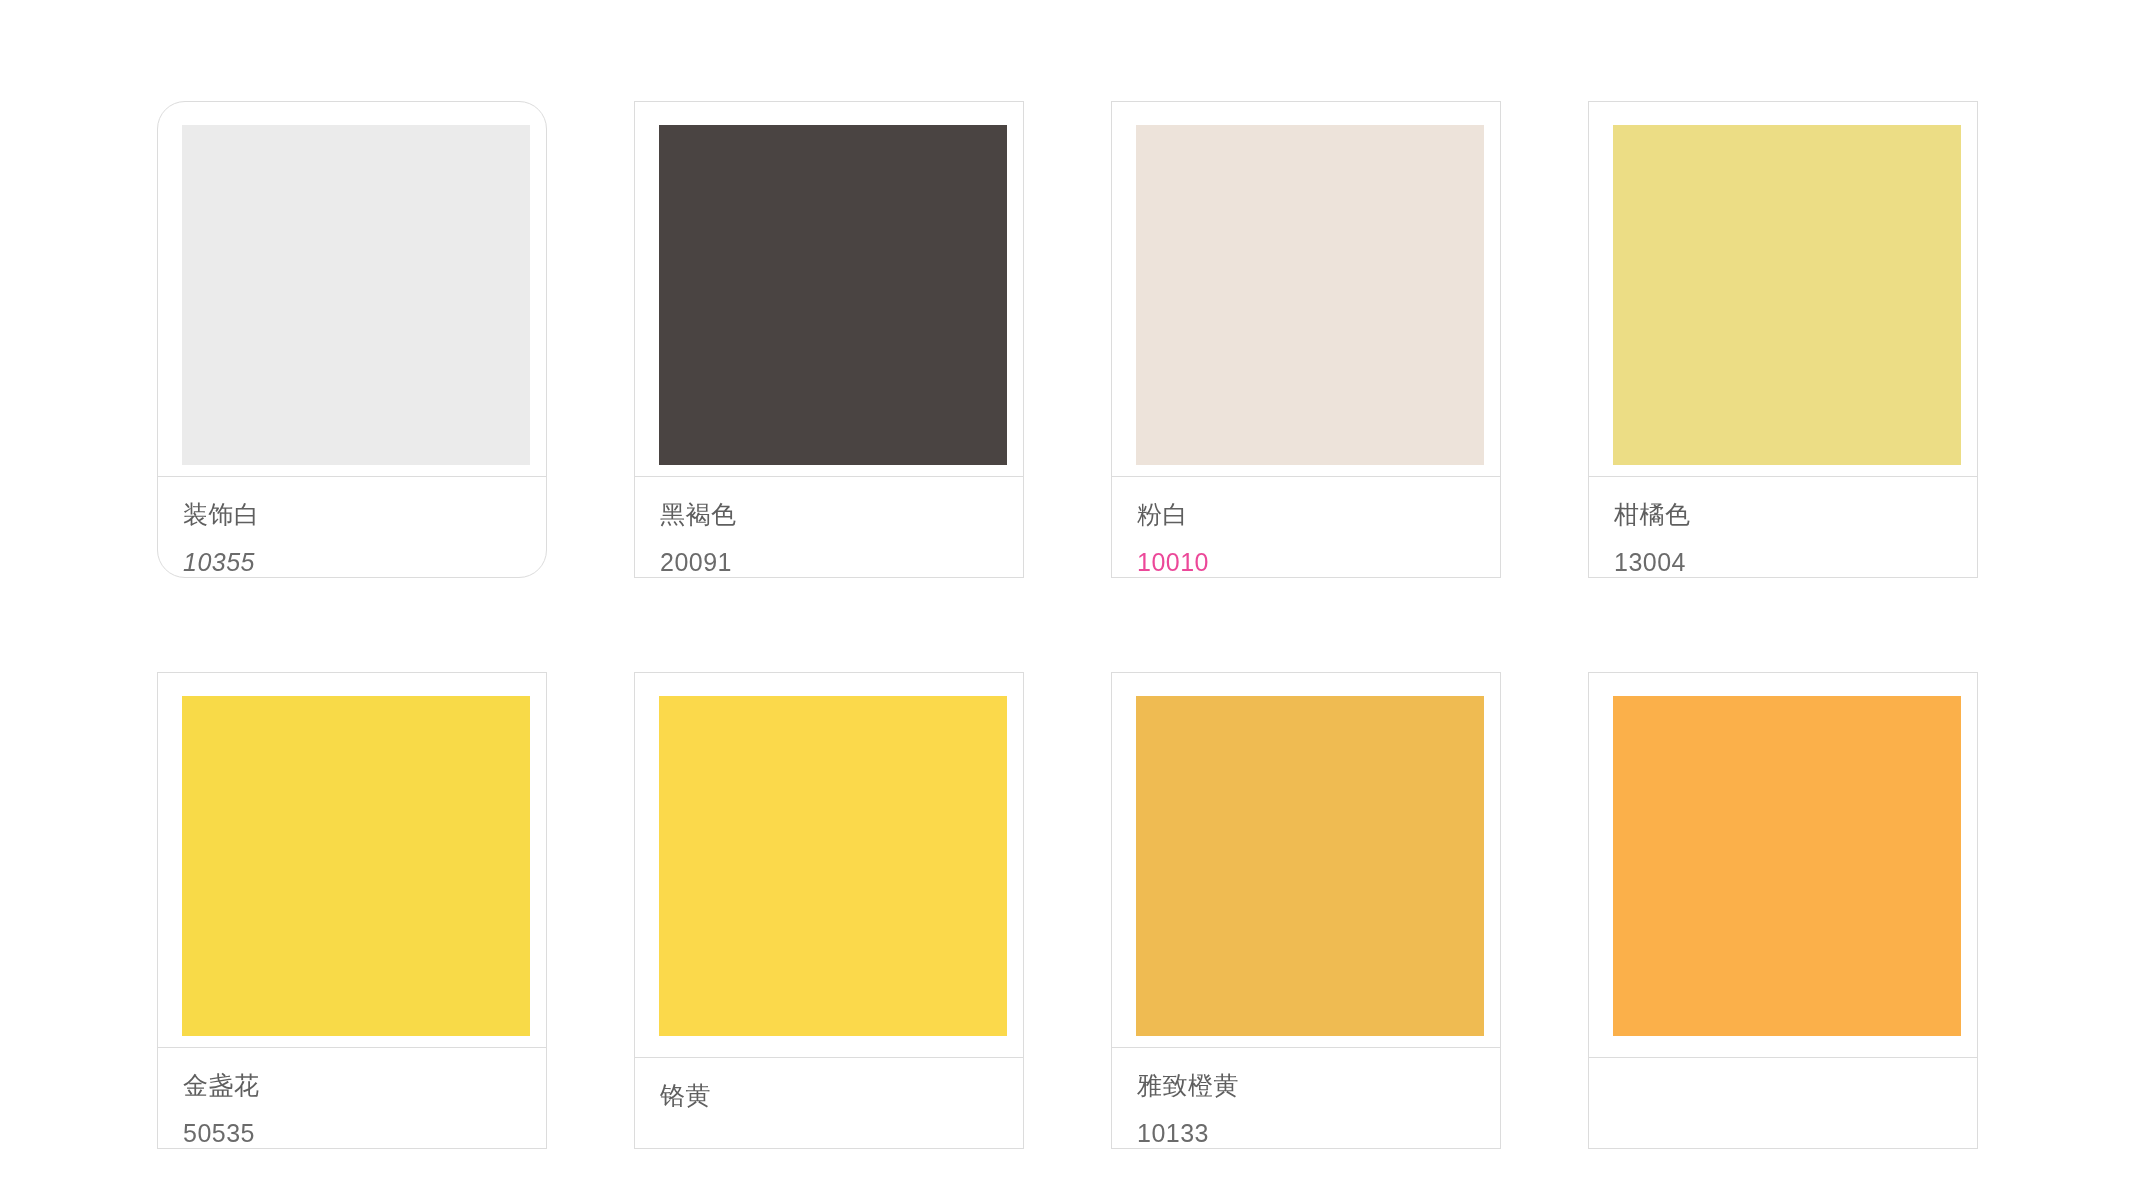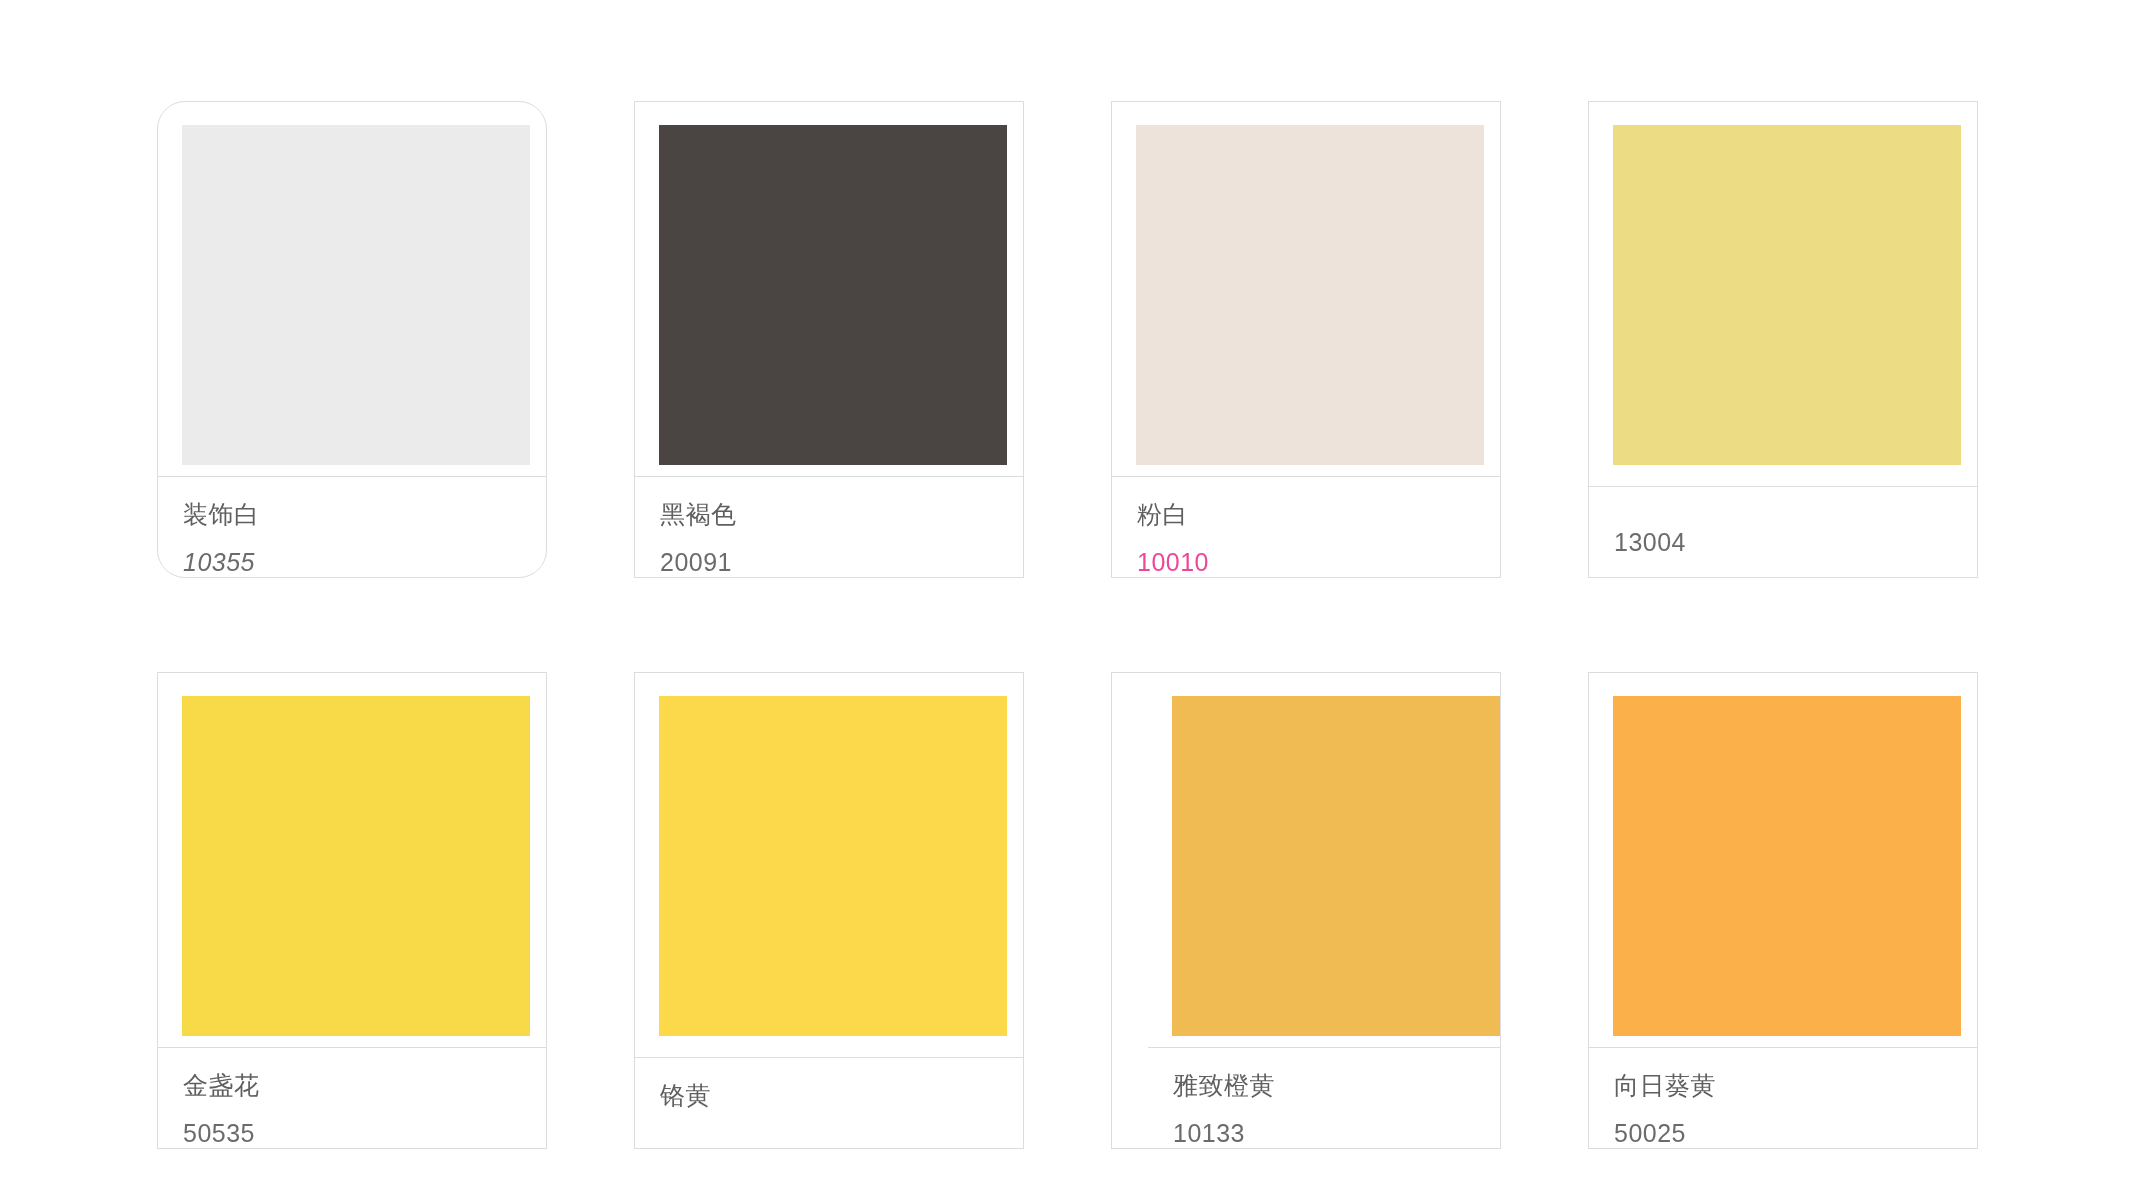--- a/index.html
+++ b/index.html
@@ -114,20 +114,21 @@
       <div class="color-code" style="color: #ec4899;">10010</div>
     </div>
   </div>
 
   <div class="swatch-card" style="border-color: rgb(220, 220, 220);">
     <div class="swatch-chip-wrap">
       <span class="swatch-chip" style="background: rgb(236, 221, 133);"></span>
     </div>
     <div class="card-divider" style="background: rgb(220, 220, 220);"></div>
     <div class="card-info">
+      <div class="color-name" style="color: rgb(95, 95, 95);">柑橘色</div>
       <div class="color-code" style="color: rgb(107, 107, 107);">13004</div>
     </div>
   </div>
 
   <div class="swatch-card" style="border-color: rgb(220, 220, 220); justify-content: space-between;">
     <div class="swatch-chip-wrap">
       <span class="swatch-chip" style="background: rgb(248, 218, 72);"></span>
     </div>
     <div class="card-divider" style="background: rgb(220, 220, 220);"></div>
     <div class="card-info">
@@ -139,35 +140,31 @@
   <div class="swatch-card" style="border-color: rgb(220, 220, 220); justify-content: space-between;">
     <div class="swatch-chip-wrap">
       <span class="swatch-chip" style="background: rgb(251, 217, 75);"></span>
     </div>
     <div class="card-divider" style="background: rgb(220, 220, 220);"></div>
     <div class="card-info">
       <div class="color-name" style="color: rgb(95, 95, 95);">铬黄</div>
     </div>
   </div>
 
-  <div class="swatch-card" style="border-color: rgb(220, 220, 220); padding-left: 36px;">
+  <div class="swatch-card" style="border-color: rgb(220, 220, 220);">
     <div class="swatch-chip-wrap">
       <span class="swatch-chip" style="background: rgb(239, 187, 82);"></span>
     </div>
     <div class="card-divider" style="background: rgb(220, 220, 220);"></div>
     <div class="card-info">
       <div class="color-name" style="color: rgb(95, 95, 95);">雅致橙黄</div>
       <div class="color-code" style="color: rgb(107, 107, 107);">10133</div>
     </div>
   </div>
 
   <div class="swatch-card" style="border-color: rgb(220, 220, 220);">
     <div class="swatch-chip-wrap">
       <span class="swatch-chip" style="background: rgb(251, 176, 74);"></span>
     </div>
     <div class="card-divider" style="background: rgb(220, 220, 220);"></div>
-    <div class="card-info">
-      <div class="color-name" style="color: rgb(95, 95, 95);">向日葵黄</div>
-      <div class="color-code" style="color: rgb(107, 107, 107);">50025</div>
-    </div>
   </div>
 
 </div>
 
 </body></html>

